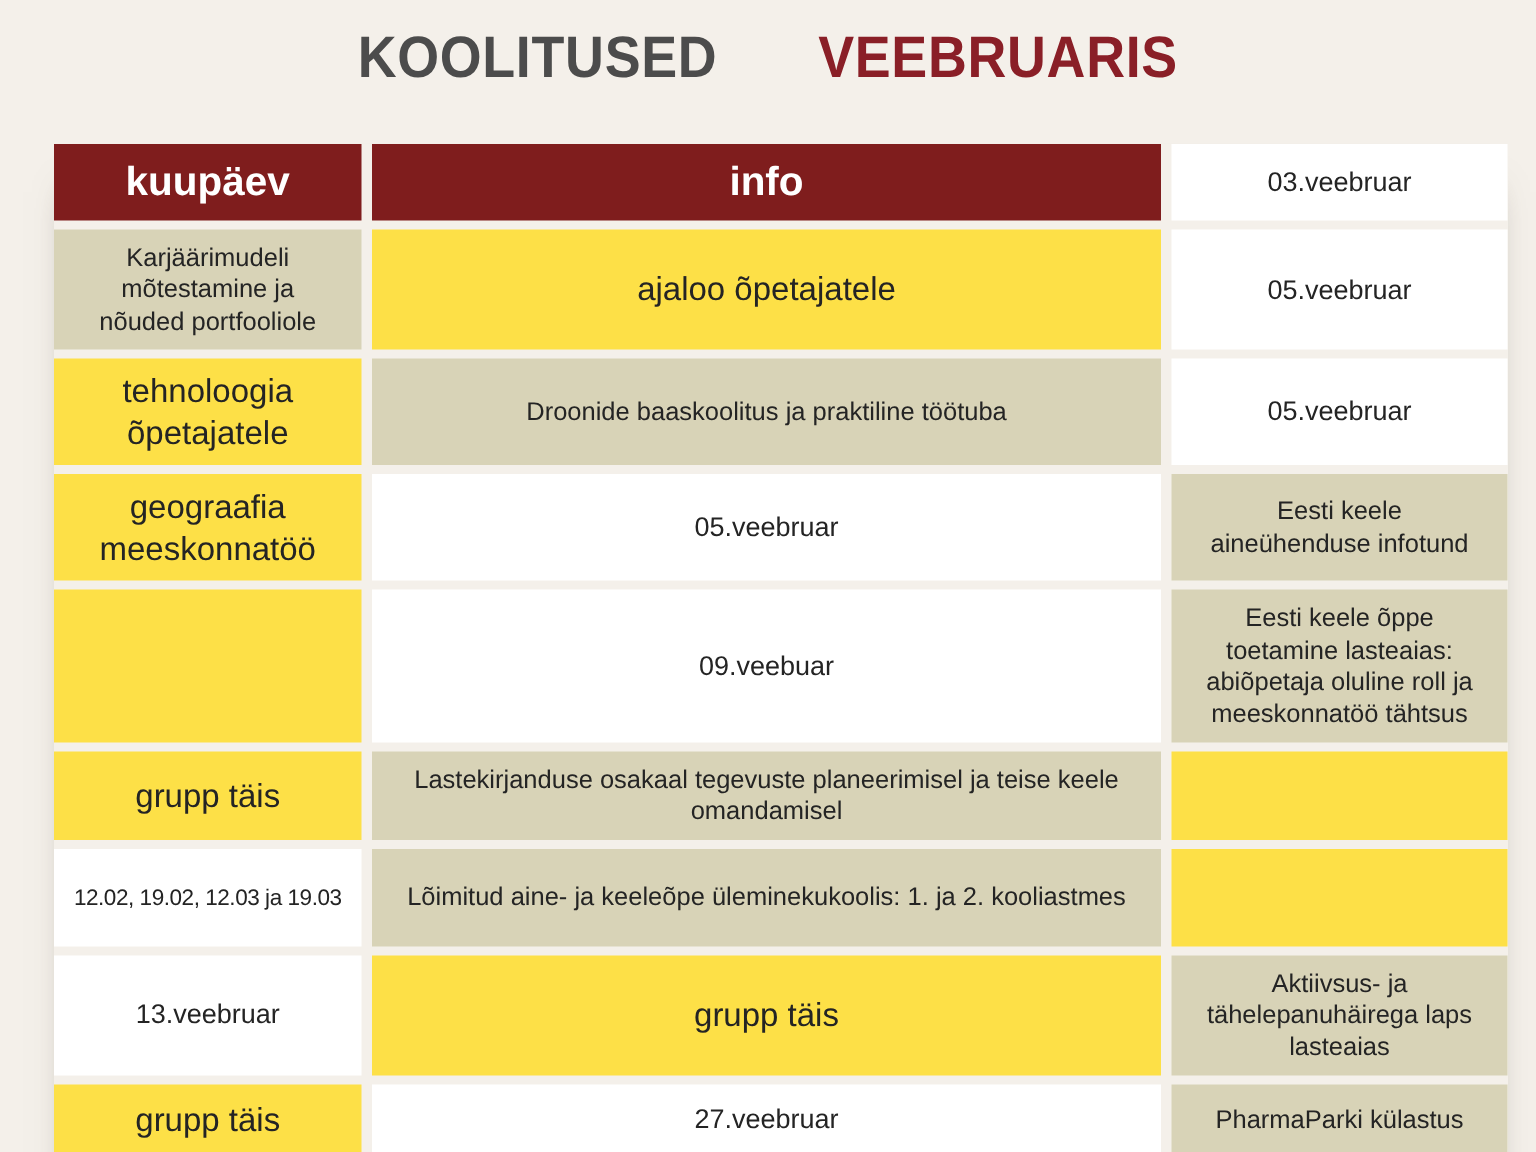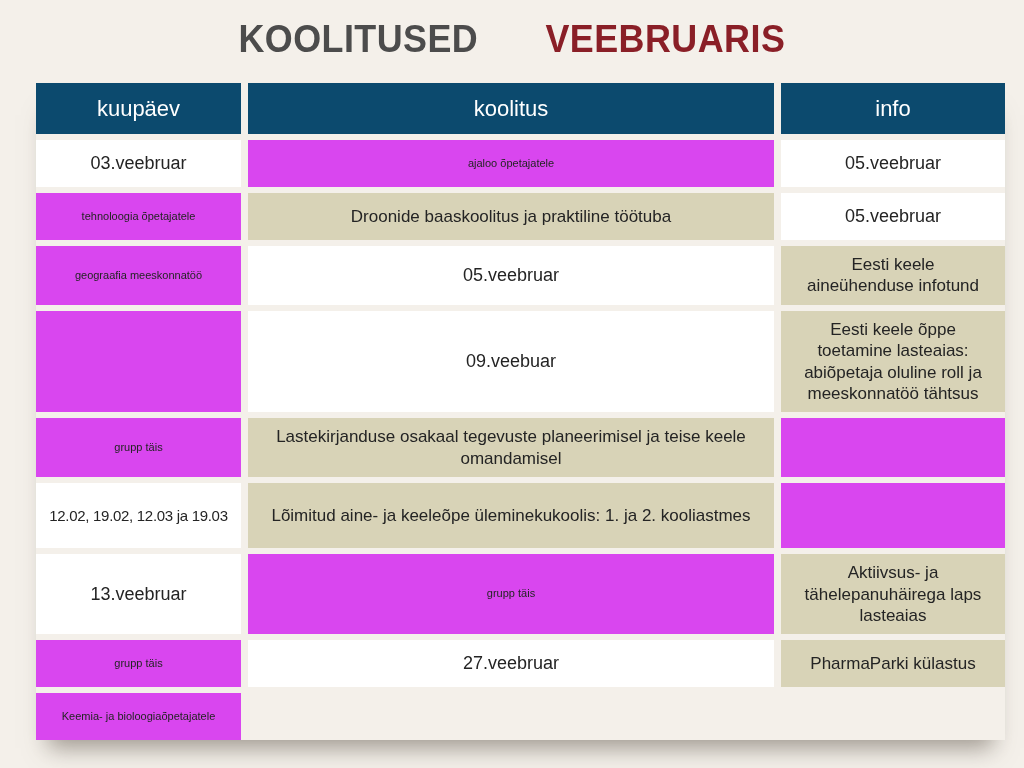--- a/index.html
+++ b/index.html
@@ -7,21 +7,21 @@
     padding: 0;
   }
   body {
     width: 1024px;
     height: 768px;
     background: #f4f0ea;
     font-family: "Liberation Sans", sans-serif;
     overflow: hidden;
   }
   .title-block {
-    height: 83px;
+    height: 96px;
     box-sizing: border-box;
     padding-top: 17px;
     text-align: center;
     font-size: 39px;
     font-weight: bold;
     letter-spacing: 0.5px;
     white-space: nowrap;
   }
   .title-part-1 {
     color: #4c4c4c;
@@ -47,61 +47,62 @@
     display: flex;
     align-items: center;
     justify-content: center;
     text-align: center;
     box-sizing: border-box;
     min-height: 47px;
     padding: 8px 14px;
     color: #242424;
   }
   .cell.header {
-    background: #0c4a6e;
+    background: #7f1d1d;
     color: #ffffff;
     min-height: 51px;
-    font-size: 22px;
+    font-size: 27px;
     padding: 4px;
+    font-weight: bold;
   }
   .cell.date {
     background: #ffffff;
     font-size: 18px;
   }
   .cell.date.date-small {
     font-size: 15px;
     letter-spacing: -0.3px;
     padding: 24px 3px;
   }
   .cell.kool {
     background: #d8d3b7;
     font-size: 17px;
     line-height: 1.26;
     padding: 8px 20px;
   }
   .cell.info {
-    background: #d946ef;
-    font-size: 11px;
+    background: #fde047;
+    font-size: 22px;
     line-height: 1.25;
     padding: 8px 10px;
   }
 </style>
 </head>
 <body>
 
 <div class="title-block">
   <span class="title-part-1">KOOLITUSED</span><span class="title-part-2">VEEBRUARIS</span>
 </div>
 
 <div class="grid">
   <div class="cell header">kuupäev</div>
-  <div class="cell header">koolitus</div>
   <div class="cell header">info</div>
 
   <div class="cell date">03.veebruar</div>
+  <div class="cell kool">Karjäärimudeli mõtestamine ja nõuded portfooliole</div>
   <div class="cell info">ajaloo õpetajatele</div>
 
   <div class="cell date">05.veebruar</div>
   <div class="cell info">tehnoloogia õpetajatele</div>
   <div class="cell kool">Droonide baaskoolitus ja praktiline töötuba</div>
 
   <div class="cell date">05.veebruar</div>
   <div class="cell info">geograafia meeskonnatöö</div>
 
   <div class="cell date">05.veebruar</div>

